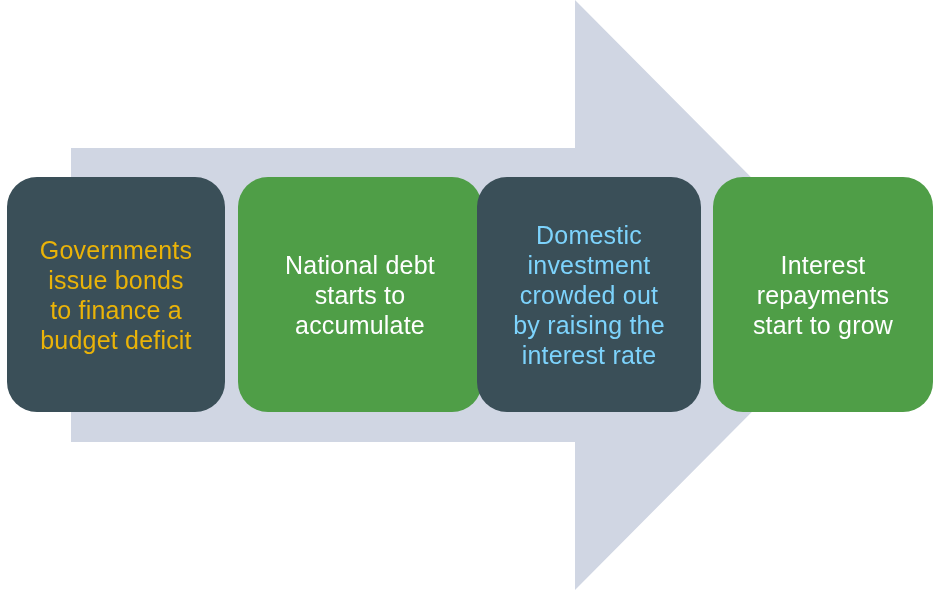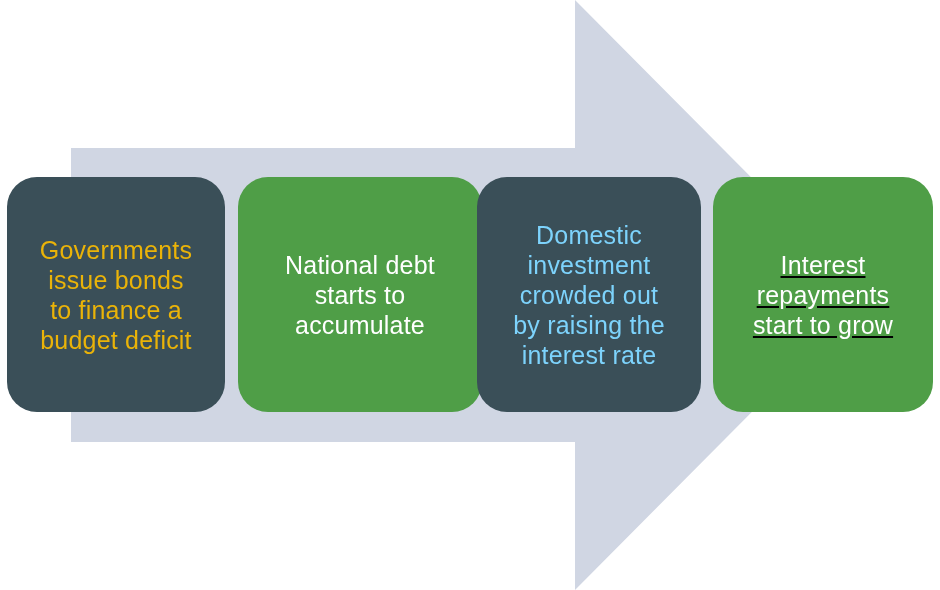--- a/index.html
+++ b/index.html
@@ -67,19 +67,19 @@
   </div>
 
   <div class="step step-2" style="background: rgb(58, 79, 88);">
     <span class="step-label" style="color: #7dd3fc;">Domestic
 investment
 crowded out
 by raising the
 interest rate</span>
   </div>
 
-  <div class="step step-3" style="background: rgb(79, 158, 71); text-decoration: underline;">
+  <div class="step step-3" style="background: rgb(79, 158, 71);">
     <span class="step-label" style="color: rgb(255, 255, 255);">Interest
 repayments
 start to grow</span>
   </div>
 
 </div>
 
 </body></html>

